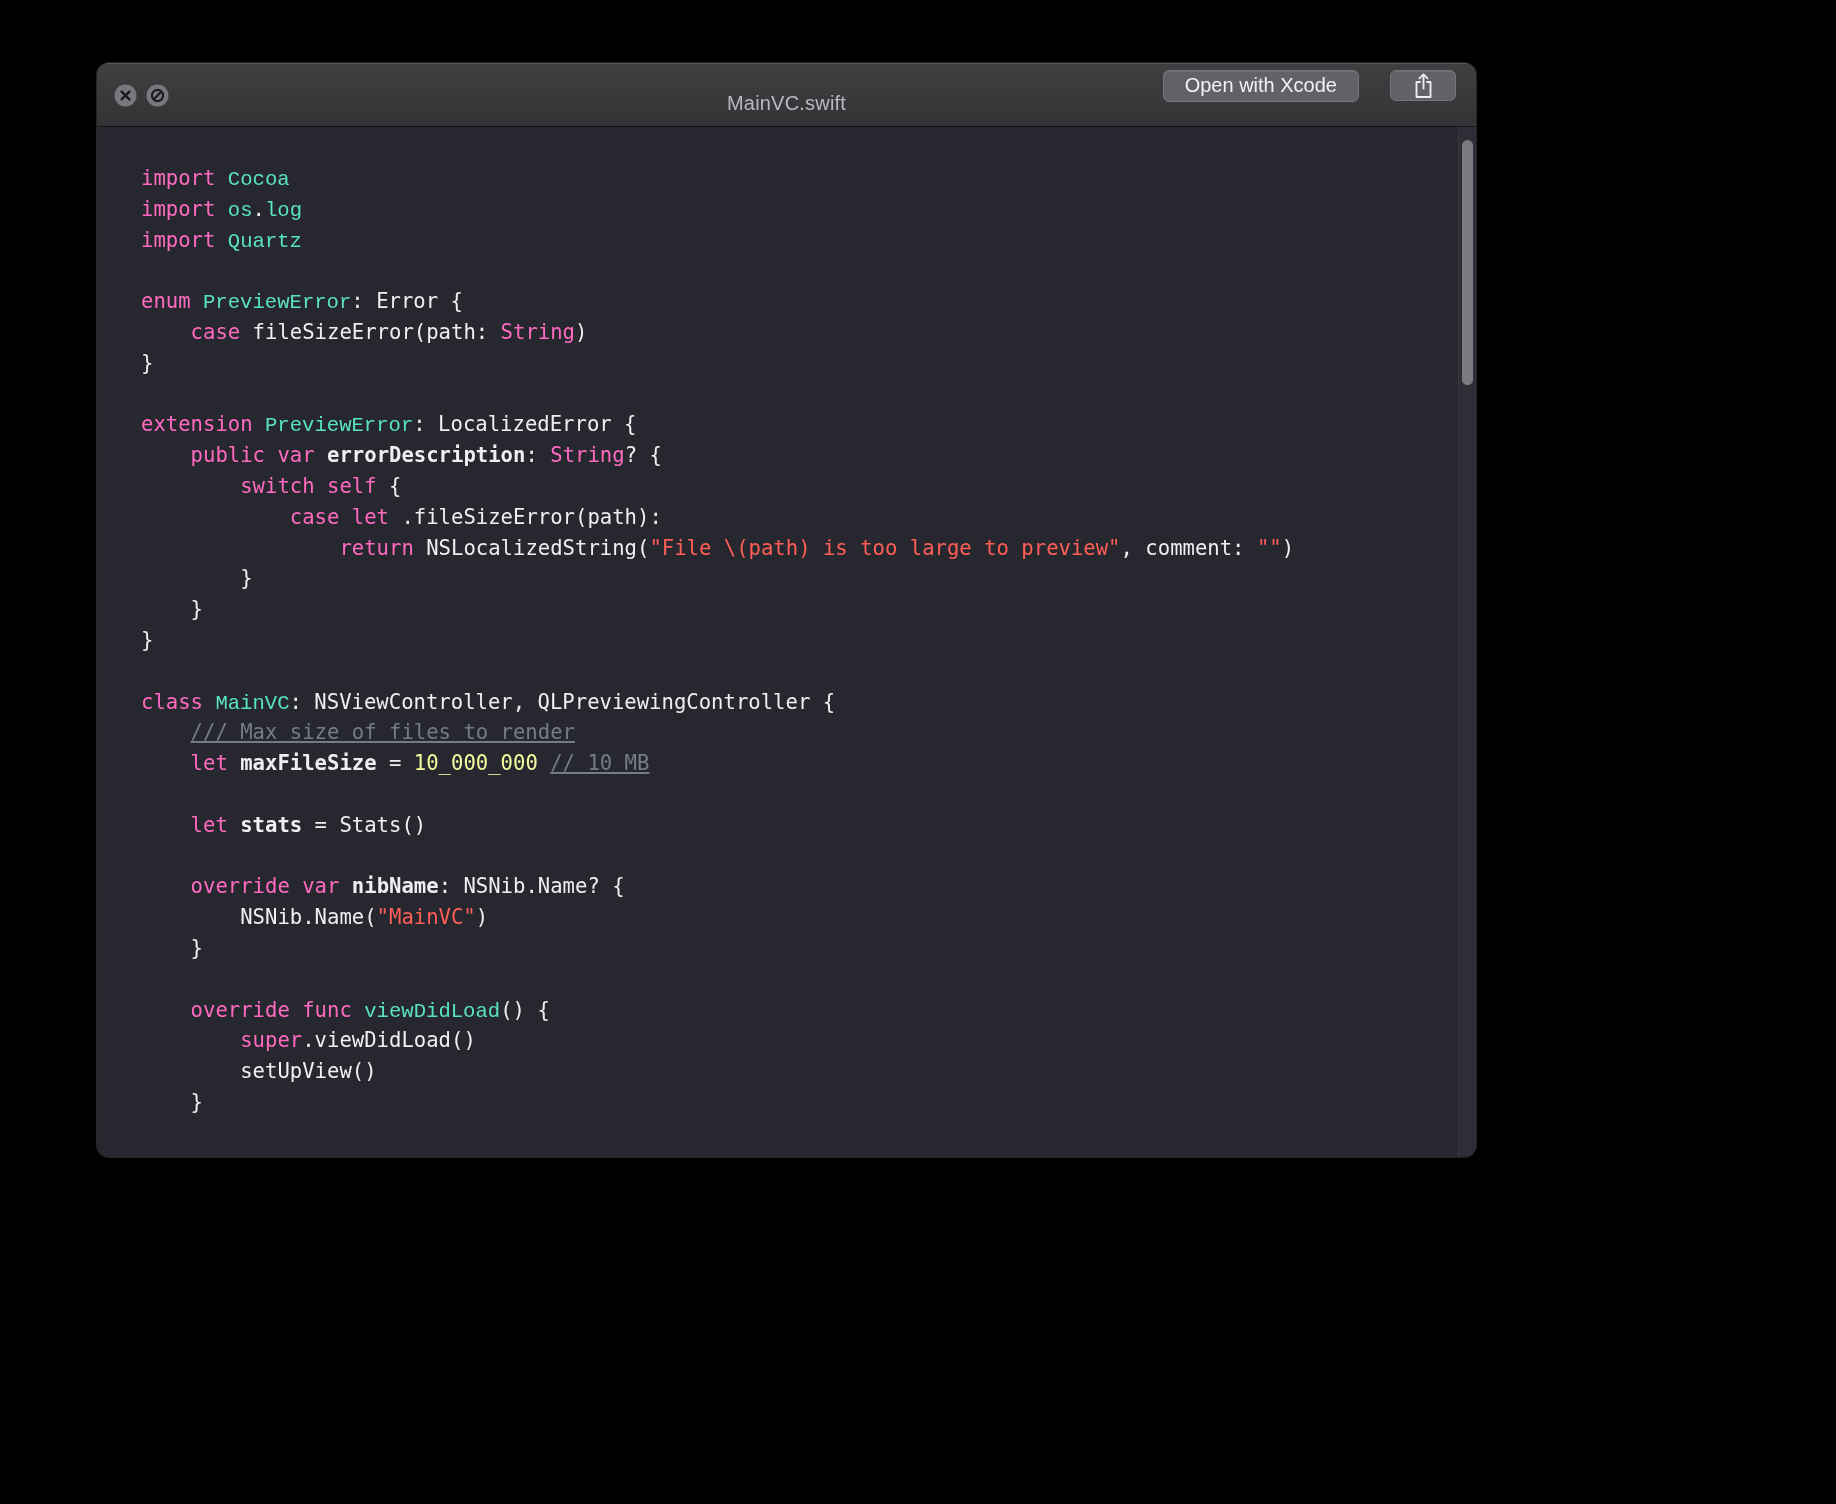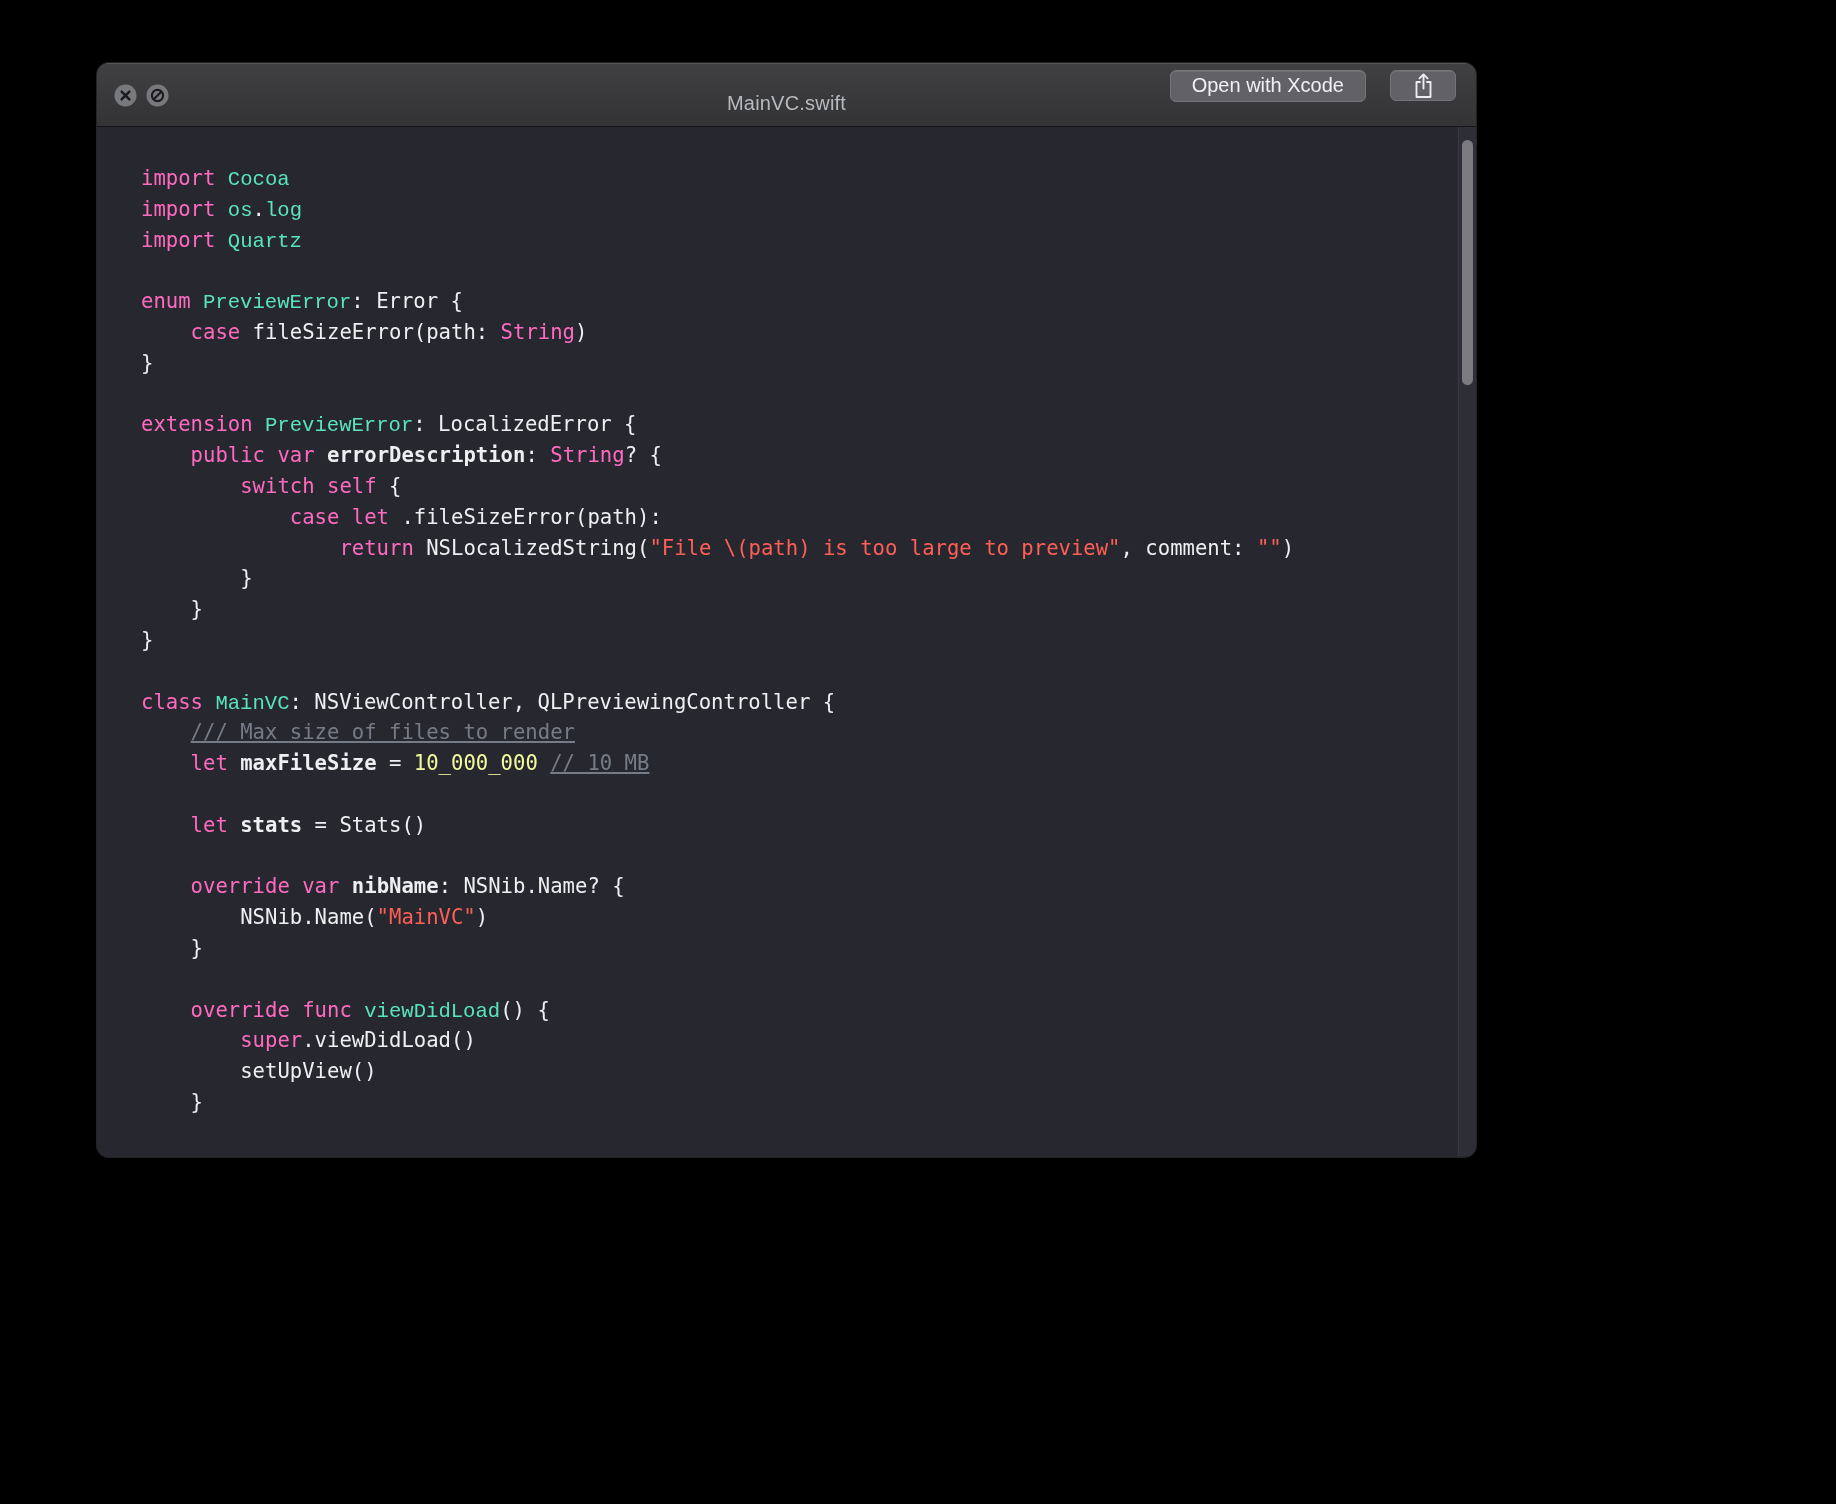--- a/index.html
+++ b/index.html
@@ -60,21 +60,21 @@
     letter-spacing: 0.2px;
     pointer-events: none;
   }
   .tb-right {
     position: absolute;
     right: 20px;
     top: 0;
     height: 45px;
     display: flex;
     align-items: center;
-    gap: 24px;
+    gap: 31px;
   }
   .toolbar-btn {
     height: 32px;
     background: var(--toolbar-button-background, #616166);
     border: 1px solid #74747a;
     border-radius: 6px;
     color: var(--toolbar-button-text, #f1f1f3);
     font-family: "Liberation Sans", sans-serif;
     font-size: 20px;
     font-weight: 500;

